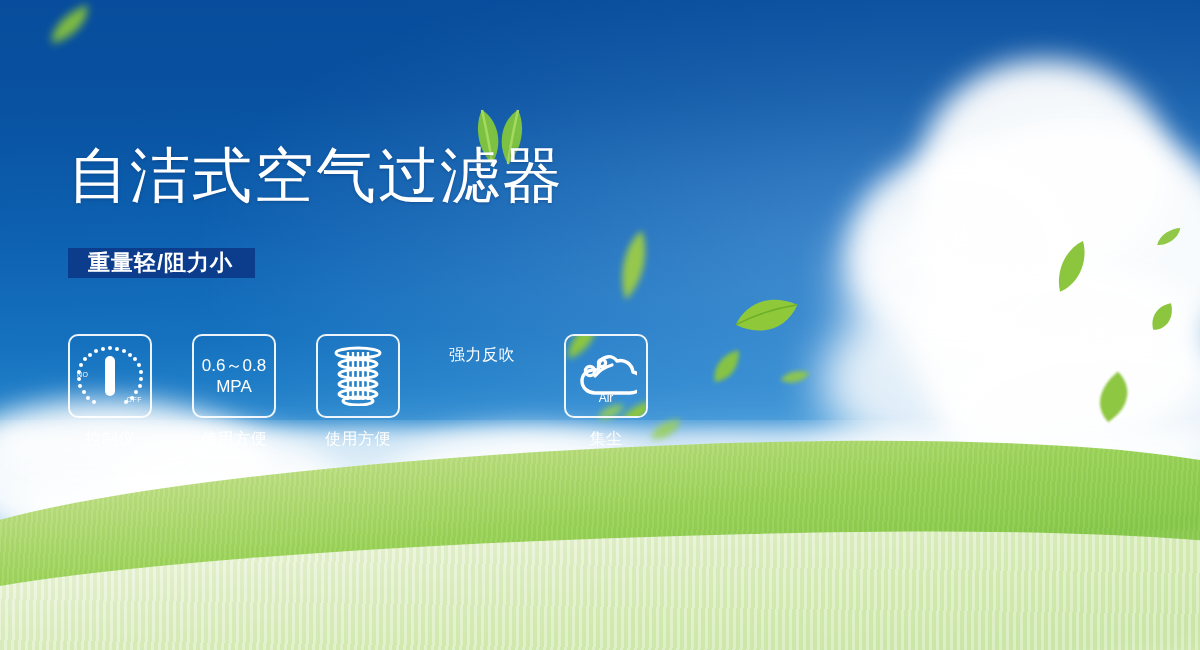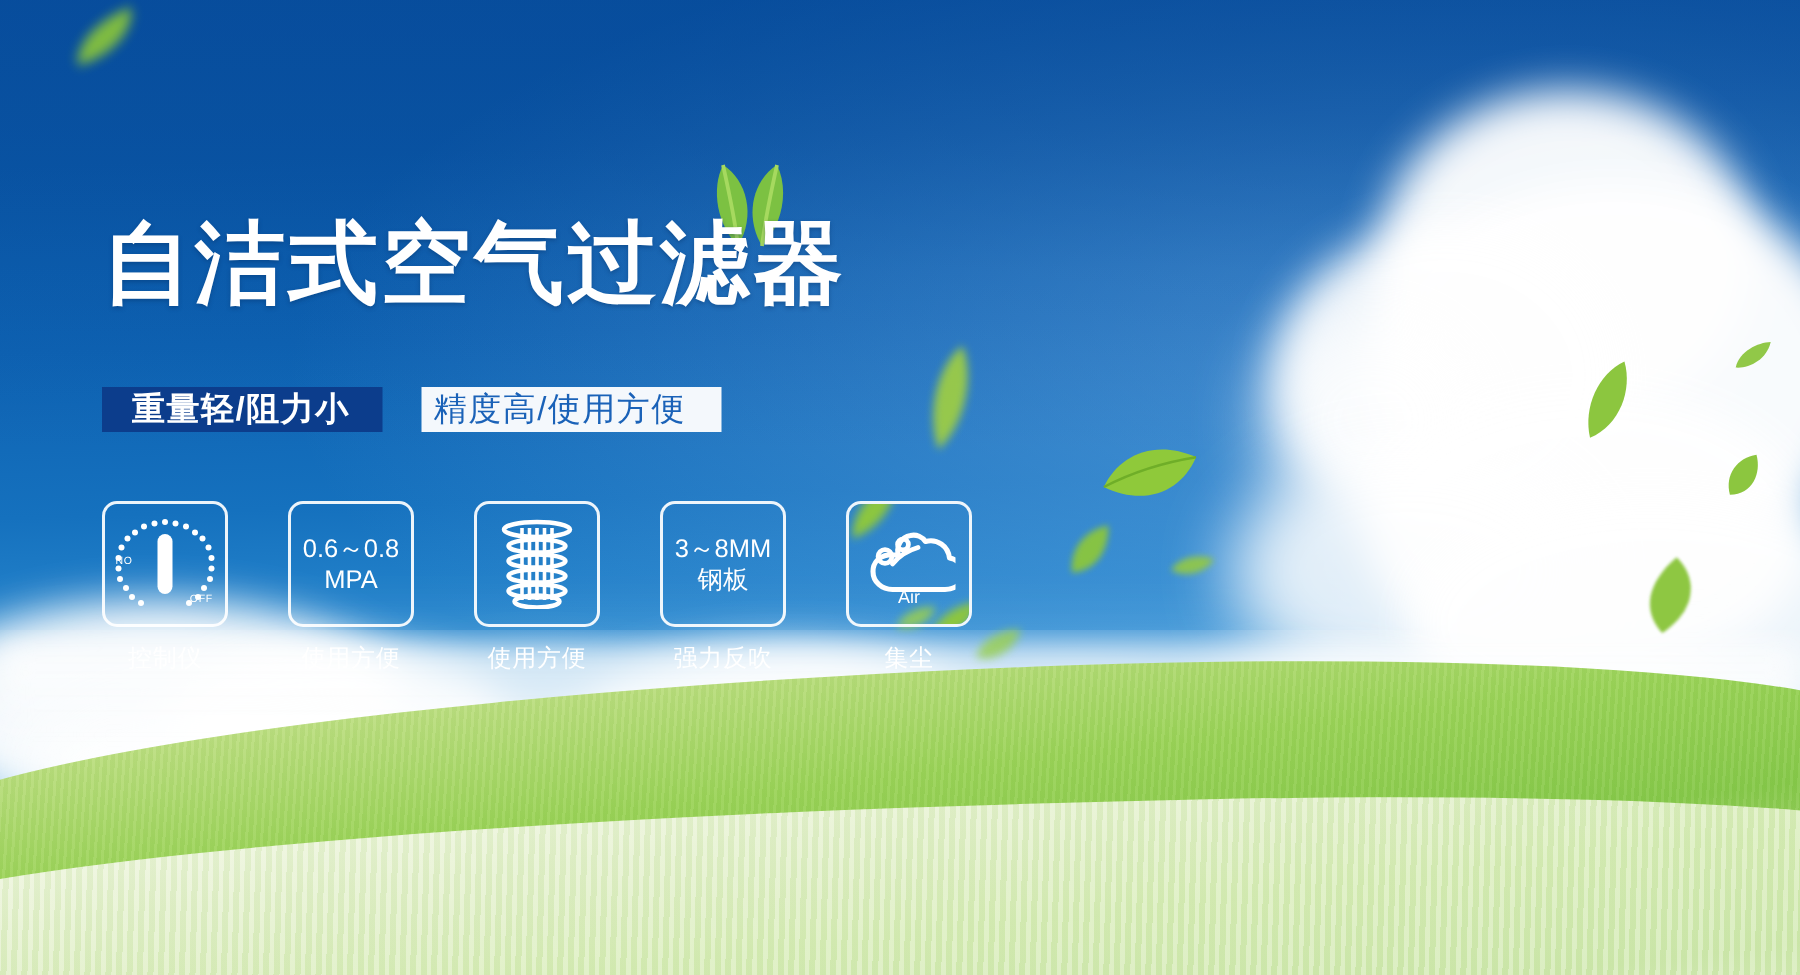--- a/index.html
+++ b/index.html
@@ -84,25 +84,25 @@
   .leaf svg{display:block;width:100%;height:100%;}
 
   
   .content{position:absolute;left:0;top:0;width:100%;height:100%;}
 
   .sprout{position:absolute;left:468px;top:108px;width:62px;height:58px;}
 
   .title{
     position:absolute;left:68px;top:143px;
     font-size:60px;line-height:66px;letter-spacing:2px;
-    color:#ffffff;font-weight:700;white-space:nowrap;
+    color:#ffffff;font-weight:400;white-space:nowrap;
     text-shadow:0 1px 3px rgba(0,40,90,.35);
   }
 
-  .subbar{position:absolute;left:68px;top:238px;height:50px;display:flex;align-items:flex-end;}
+  .subbar{position:absolute;left:68px;top:238px;height:50px;display:flex;align-items:center;}
   .sub-left{
     background:#0c3d8c;color:#ffffff;font-size:22px;font-weight:bold;
     display:flex;align-items:center;padding:0 22px 0 20px;letter-spacing:1px;
   }
   .sub-wedge{width:26px;background:#0c3d8c;position:relative;}
   .sub-wedge::after{
     content:"";position:absolute;inset:0;background:#f4f8fc;
     clip-path:polygon(100% 0,100% 100%,0 100%);
   }
   .sub-right{
@@ -238,21 +238,20 @@
         <path d="M40 56C54 42 58 18 50 2 34 12 28 36 40 56Z" fill="#7cc142"></path>
         <path d="M50 2C46 20 42 38 40 56" stroke="#a6d95f" stroke-width="2.5" fill="none"></path>
       </svg>
     </div>
 
     <div class="title">自洁式空气过滤器</div>
 
     <div class="subbar">
       <div class="sub-left">重量轻/阻力小</div>
       <div class="sub-wedge"></div>
-      <div class="sub-right">精度高/使用方便</div>
     </div>
 
     <div class="features">
 
       <div class="feat">
         <div class="feat-box">
           <div class="gauge">
             <div class="dot" style="left:29px;top:1px"></div>
             <div class="dot" style="left:36px;top:1.6px"></div>
             <div class="dot" style="left:43px;top:3.8px"></div>
@@ -311,26 +310,20 @@
               <ellipse cx="28" cy="38" rx="19" ry="4.4"></ellipse>
               <ellipse cx="28" cy="48" rx="19" ry="4.4"></ellipse>
               <ellipse cx="28" cy="55" rx="15" ry="4"></ellipse>
             </g>
           </svg>
         </div>
         <div class="feat-label">使用方便</div>
       </div>
 
       <div class="feat">
-        <div class="feat-box">
-          <div class="feat-text">
-            <div>3～8MM</div>
-            <div>钢板</div>
-          </div>
-        </div>
         <div class="feat-label">强力反吹</div>
       </div>
 
       <div class="feat">
         <div class="feat-box">
           <div style="position:absolute;left:-6px;top:-8px;width:46px;height:26px;transform:rotate(-32deg);filter:blur(3px);">
             <svg viewBox="0 0 90 50">
                 <path d="M2 40C18 10 58 0 88 4 76 34 36 48 2 40Z" fill="#8cc63f"></path>
               </svg>
           </div>

